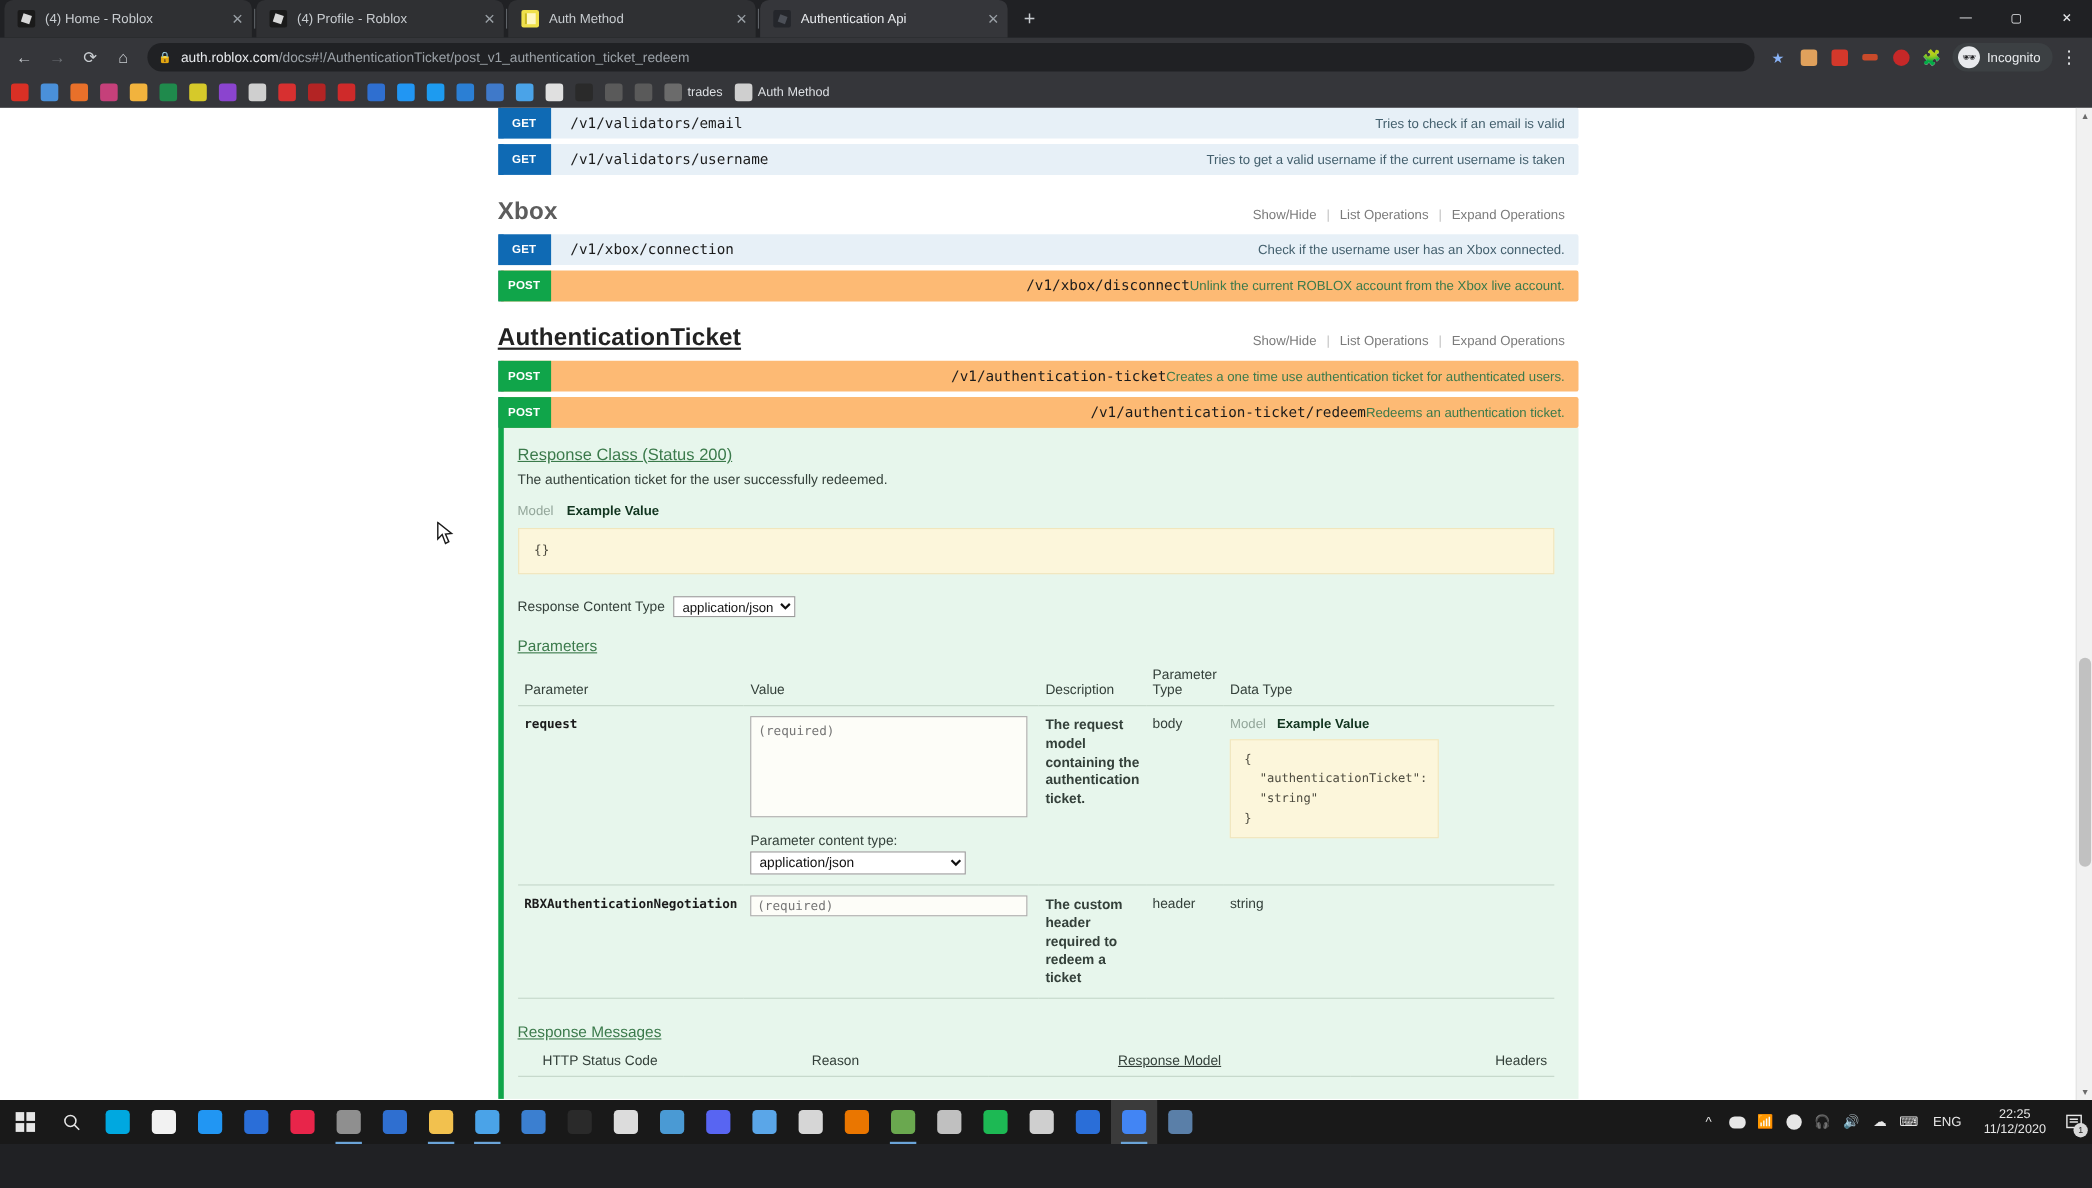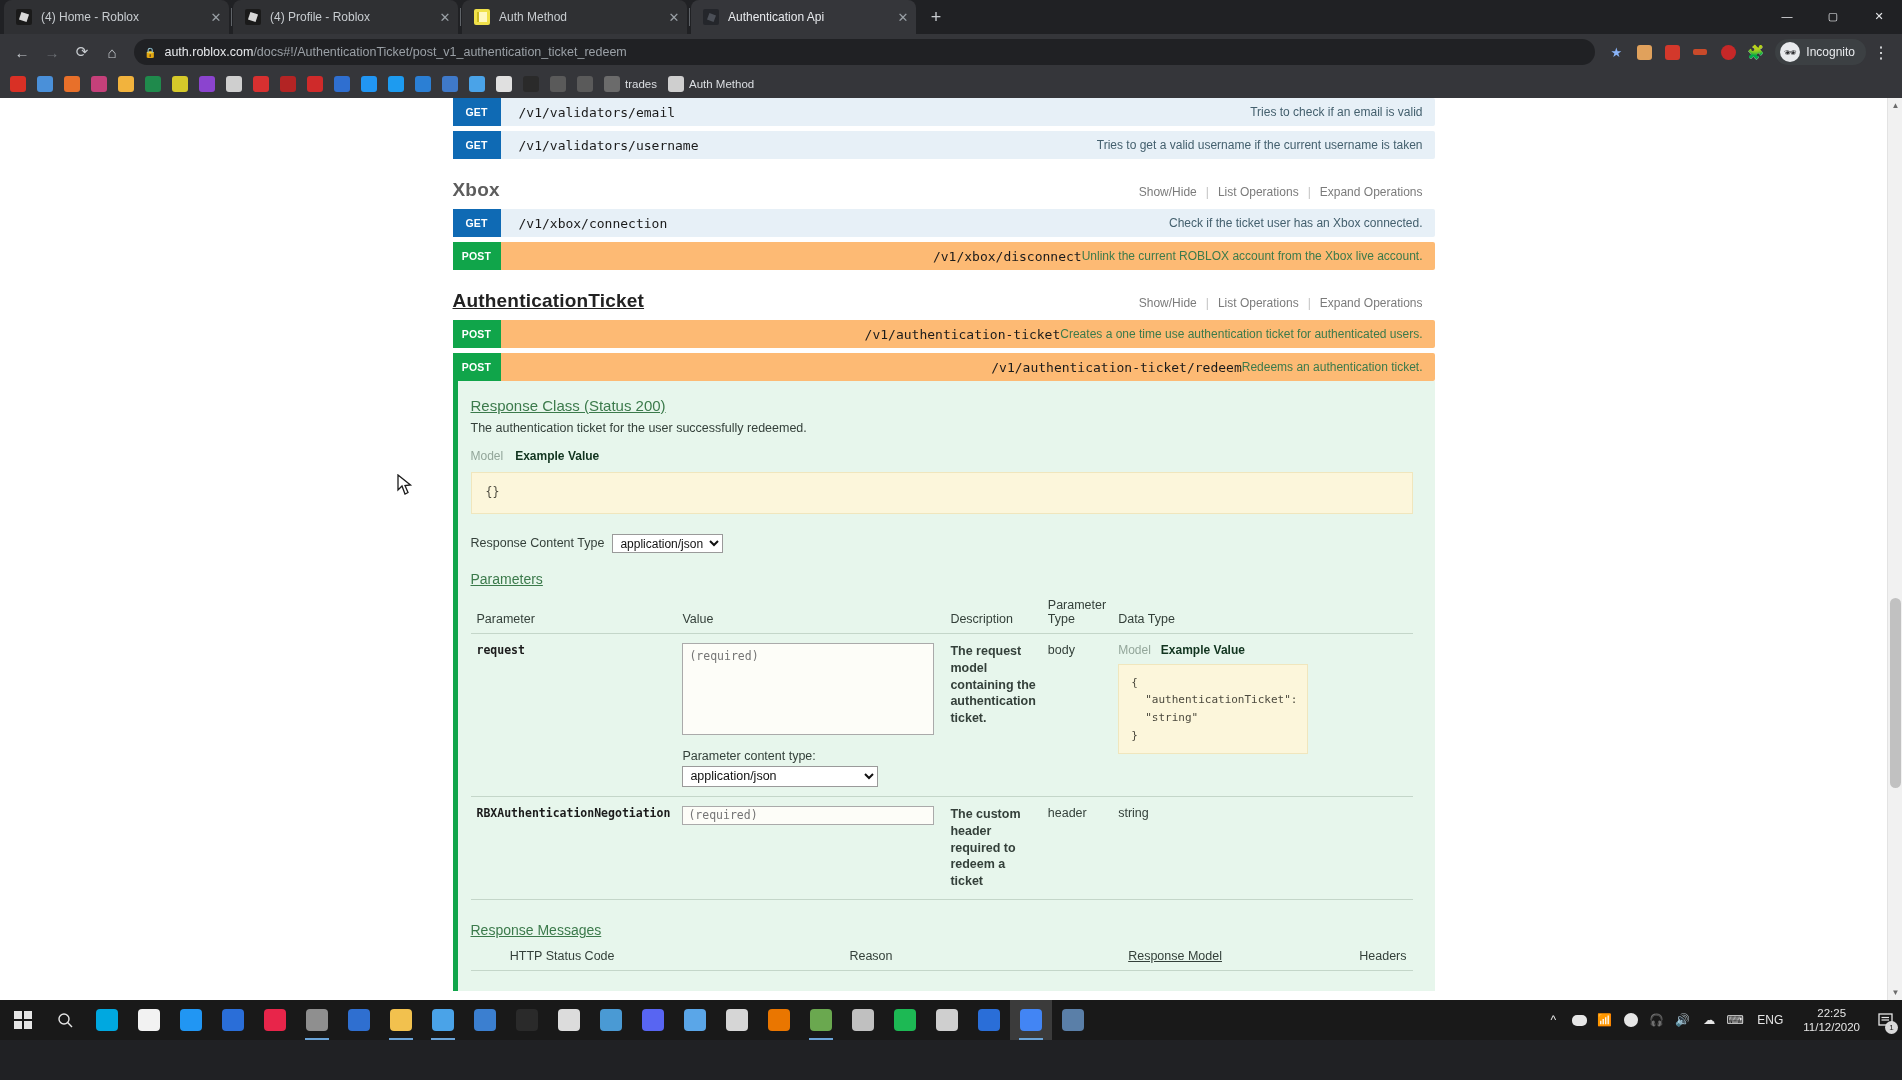--- a/index.html
+++ b/index.html
@@ -125,21 +125,21 @@
     color: #1b1b1b; padding-left: 18px; flex: 1 1 auto;
   }
   .op-desc { font-size: 12px; padding-right: 12px; white-space: nowrap; }
   .op-desc.get { color: #44606e; }
   .op-desc.post { color: #3b7a4b; }
 
   .res-head {
     display: flex; align-items: baseline; justify-content: space-between;
     padding: 14px 12px 8px 0; margin-top: 6px;
   }
-  .res-title { font-size: 19px; font-weight: bold; color: #5d5d5d; letter-spacing:.2px;text-align:center;}
+  .res-title { font-size: 22px; font-weight: bold; color: #5d5d5d; letter-spacing:.2px;text-align:center;}
   .res-title.black { color: #222; text-decoration: underline; }
   .res-ops { font-size: 12px; color: #7b7b7b; display:flex; align-items:center; gap:9px;}
   .res-ops .pipe { color: #c3c3c3; }
 
   
   .op-body {
     background: #e7f6ec; border-left: 5px solid #10a54a;
     padding: 16px 22px 20px 0; margin-top: -5px;
   }
   .op-inner { padding-left: 13px; }
@@ -194,21 +194,21 @@
   .model-inline-tabs { font-size: 12px; margin-bottom: 7px; display:flex; gap:10px;}
   .model-box {
     background: #fcf6db; border: 1px solid #f0e6bd; padding: 9px 12px;
     font-family: "DejaVu Sans Mono", monospace; font-size: 11px;
     color: #4c4a3e; line-height: 1.6; width: 190px;
   }
   .indent1 { padding-left: 14px; }
 
   table.rmsg { width: 100%; border-collapse: collapse; margin-top: 3px; }
   table.rmsg th {
-    text-align: right; font-weight: normal; font-size: 12.5px; color: #34403a;
+    text-align: center; font-weight: normal; font-size: 12.5px; color: #34403a;
     padding: 4px 6px 7px 6px; border-bottom: 1px solid #c4d6c9;
   }
   .rm-c1 { width: 150px; } .rm-c2 { width: 278px; } .rm-c3 { width: auto; text-decoration: underline; }
 
   
   .cursor {
     position: absolute; left: 396px; top: 376px; width: 17px; height: 22px;
     pointer-events: none; z-index: 40;
   }
 
@@ -425,21 +425,21 @@
             <span>Show/Hide</span>
             <span class="pipe">|</span>
             <span>List Operations</span>
             <span class="pipe">|</span>
             <span>Expand Operations</span>
           </div>
         </div>
         <div class="op-row get">
           <span class="op-badge get">GET</span>
           <span class="op-path">/v1/xbox/connection</span>
-          <span class="op-desc get">Check if the ticket user has an Xbox connected.</span>
+          <span class="op-desc get">Check if the username user has an Xbox connected.</span>
         </div>
         <div class="op-row post">
           <span class="op-badge post">POST</span>
           <span class="op-path">/v1/xbox/disconnect</span>
           <span class="op-desc post">Unlink the current ROBLOX account from the Xbox live account.</span>
         </div>
 
         <div class="res-head">
           <div class="res-title black">AuthenticationTicket</div>
           <div class="res-ops">

